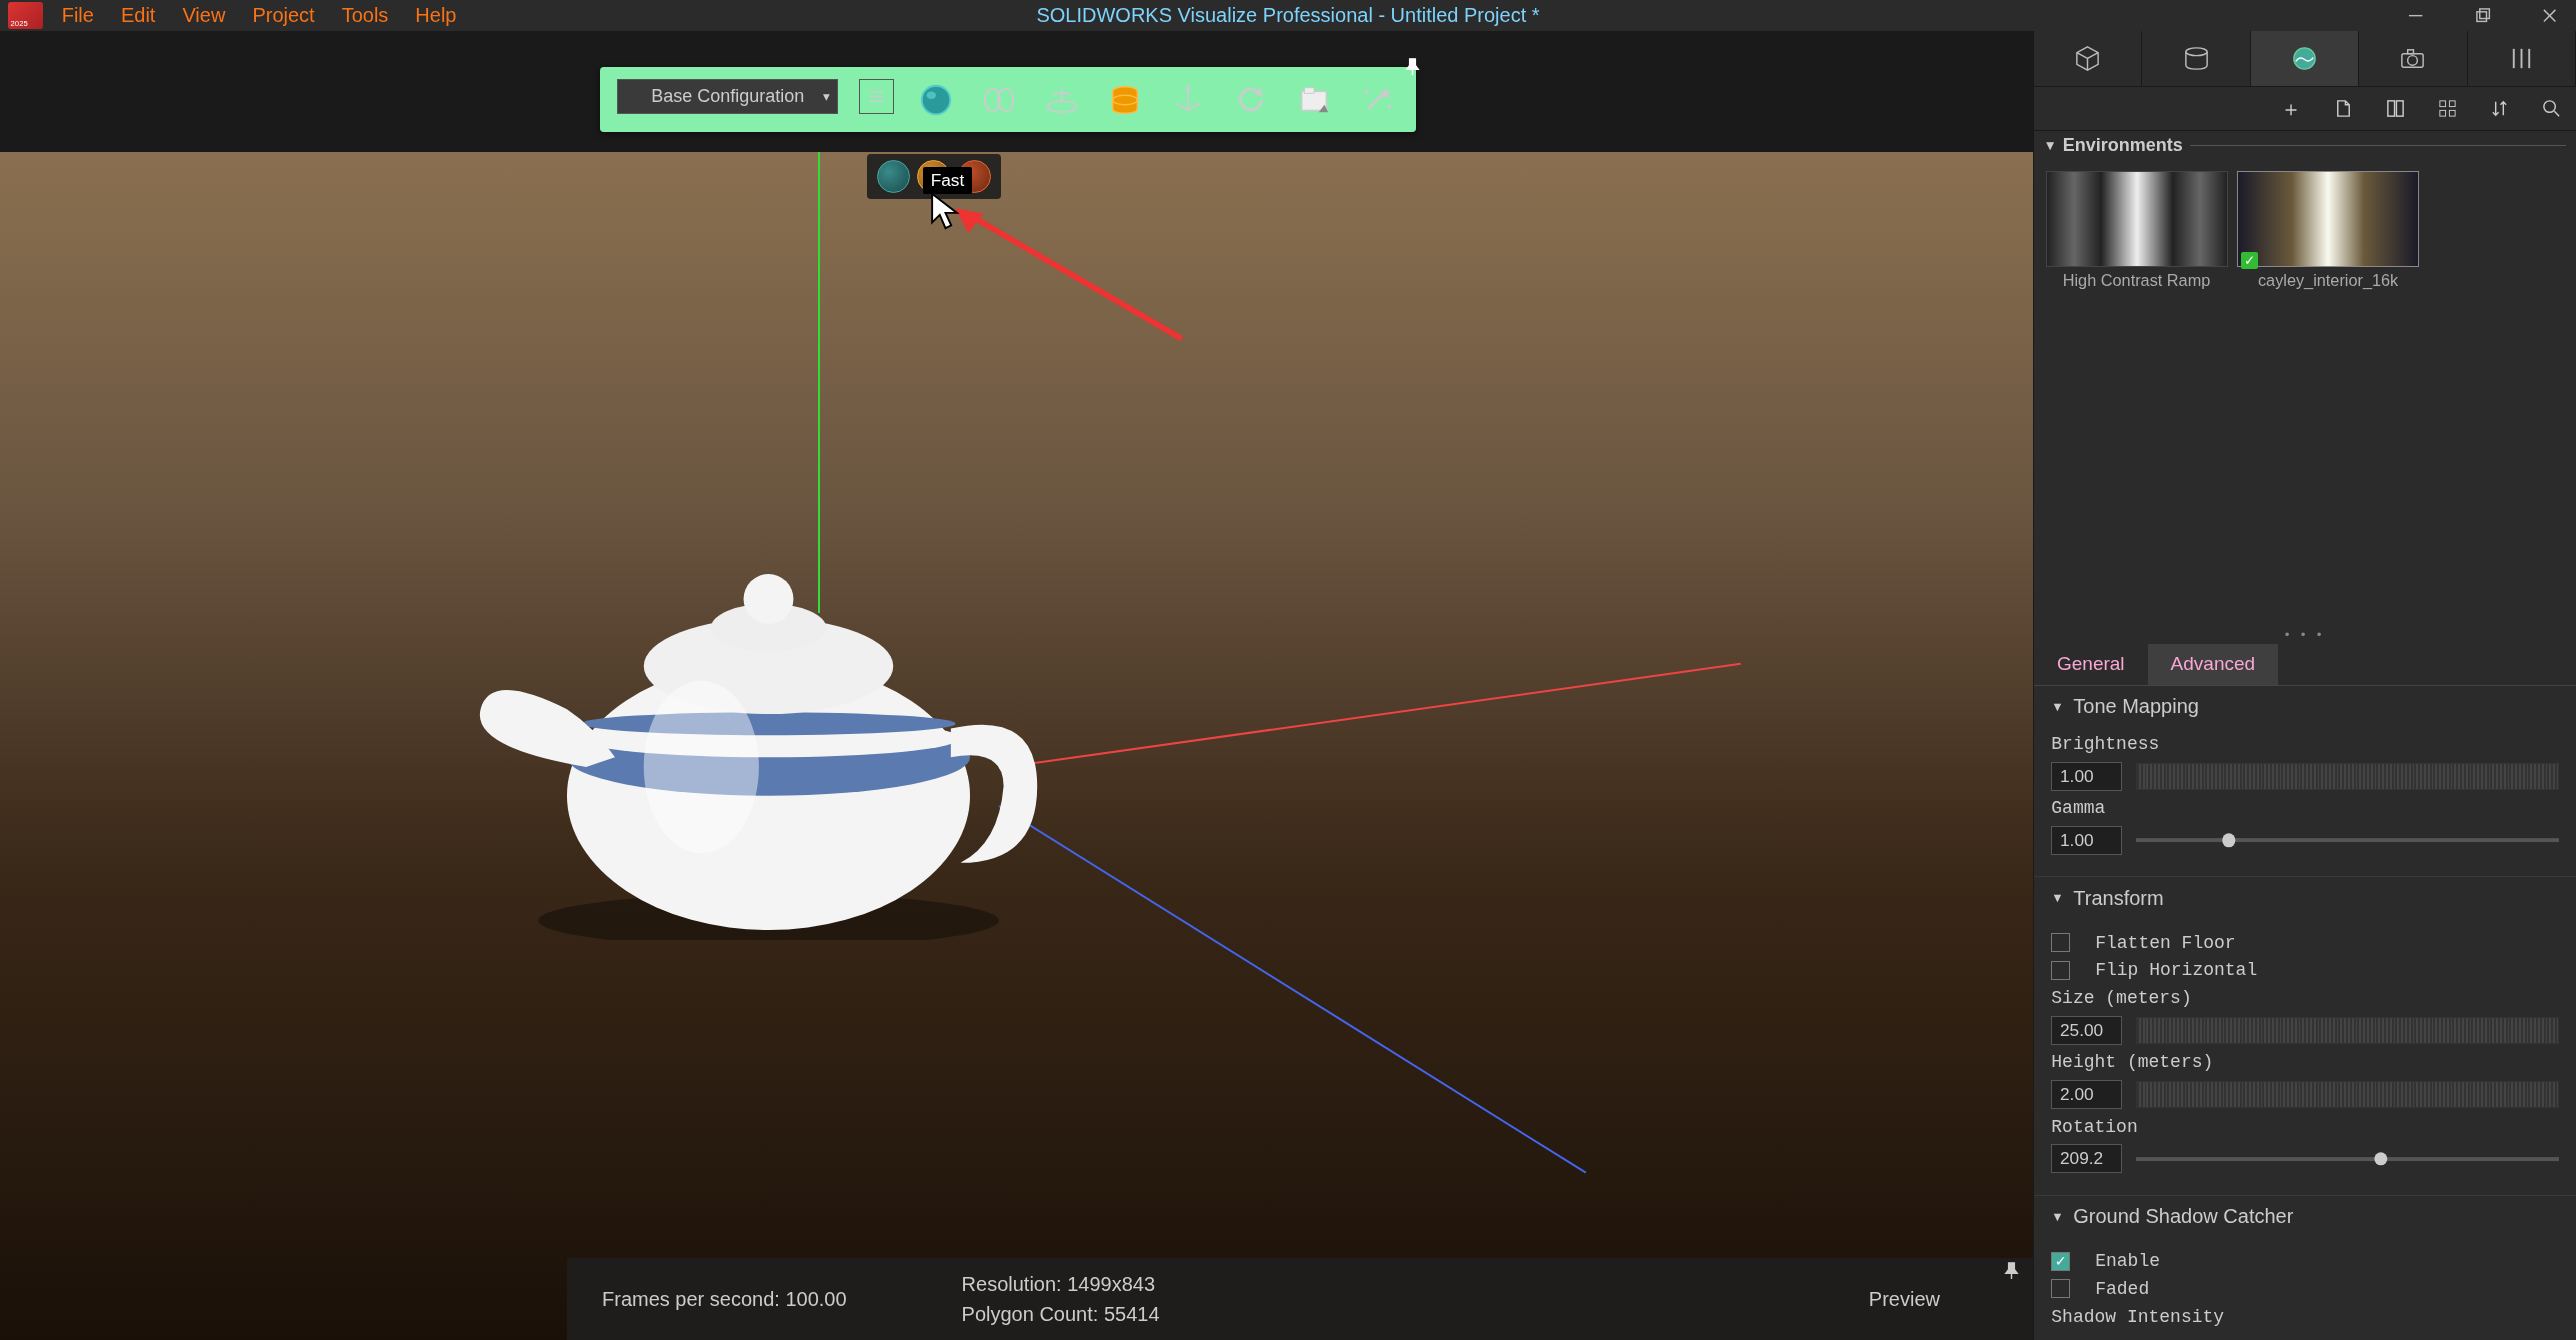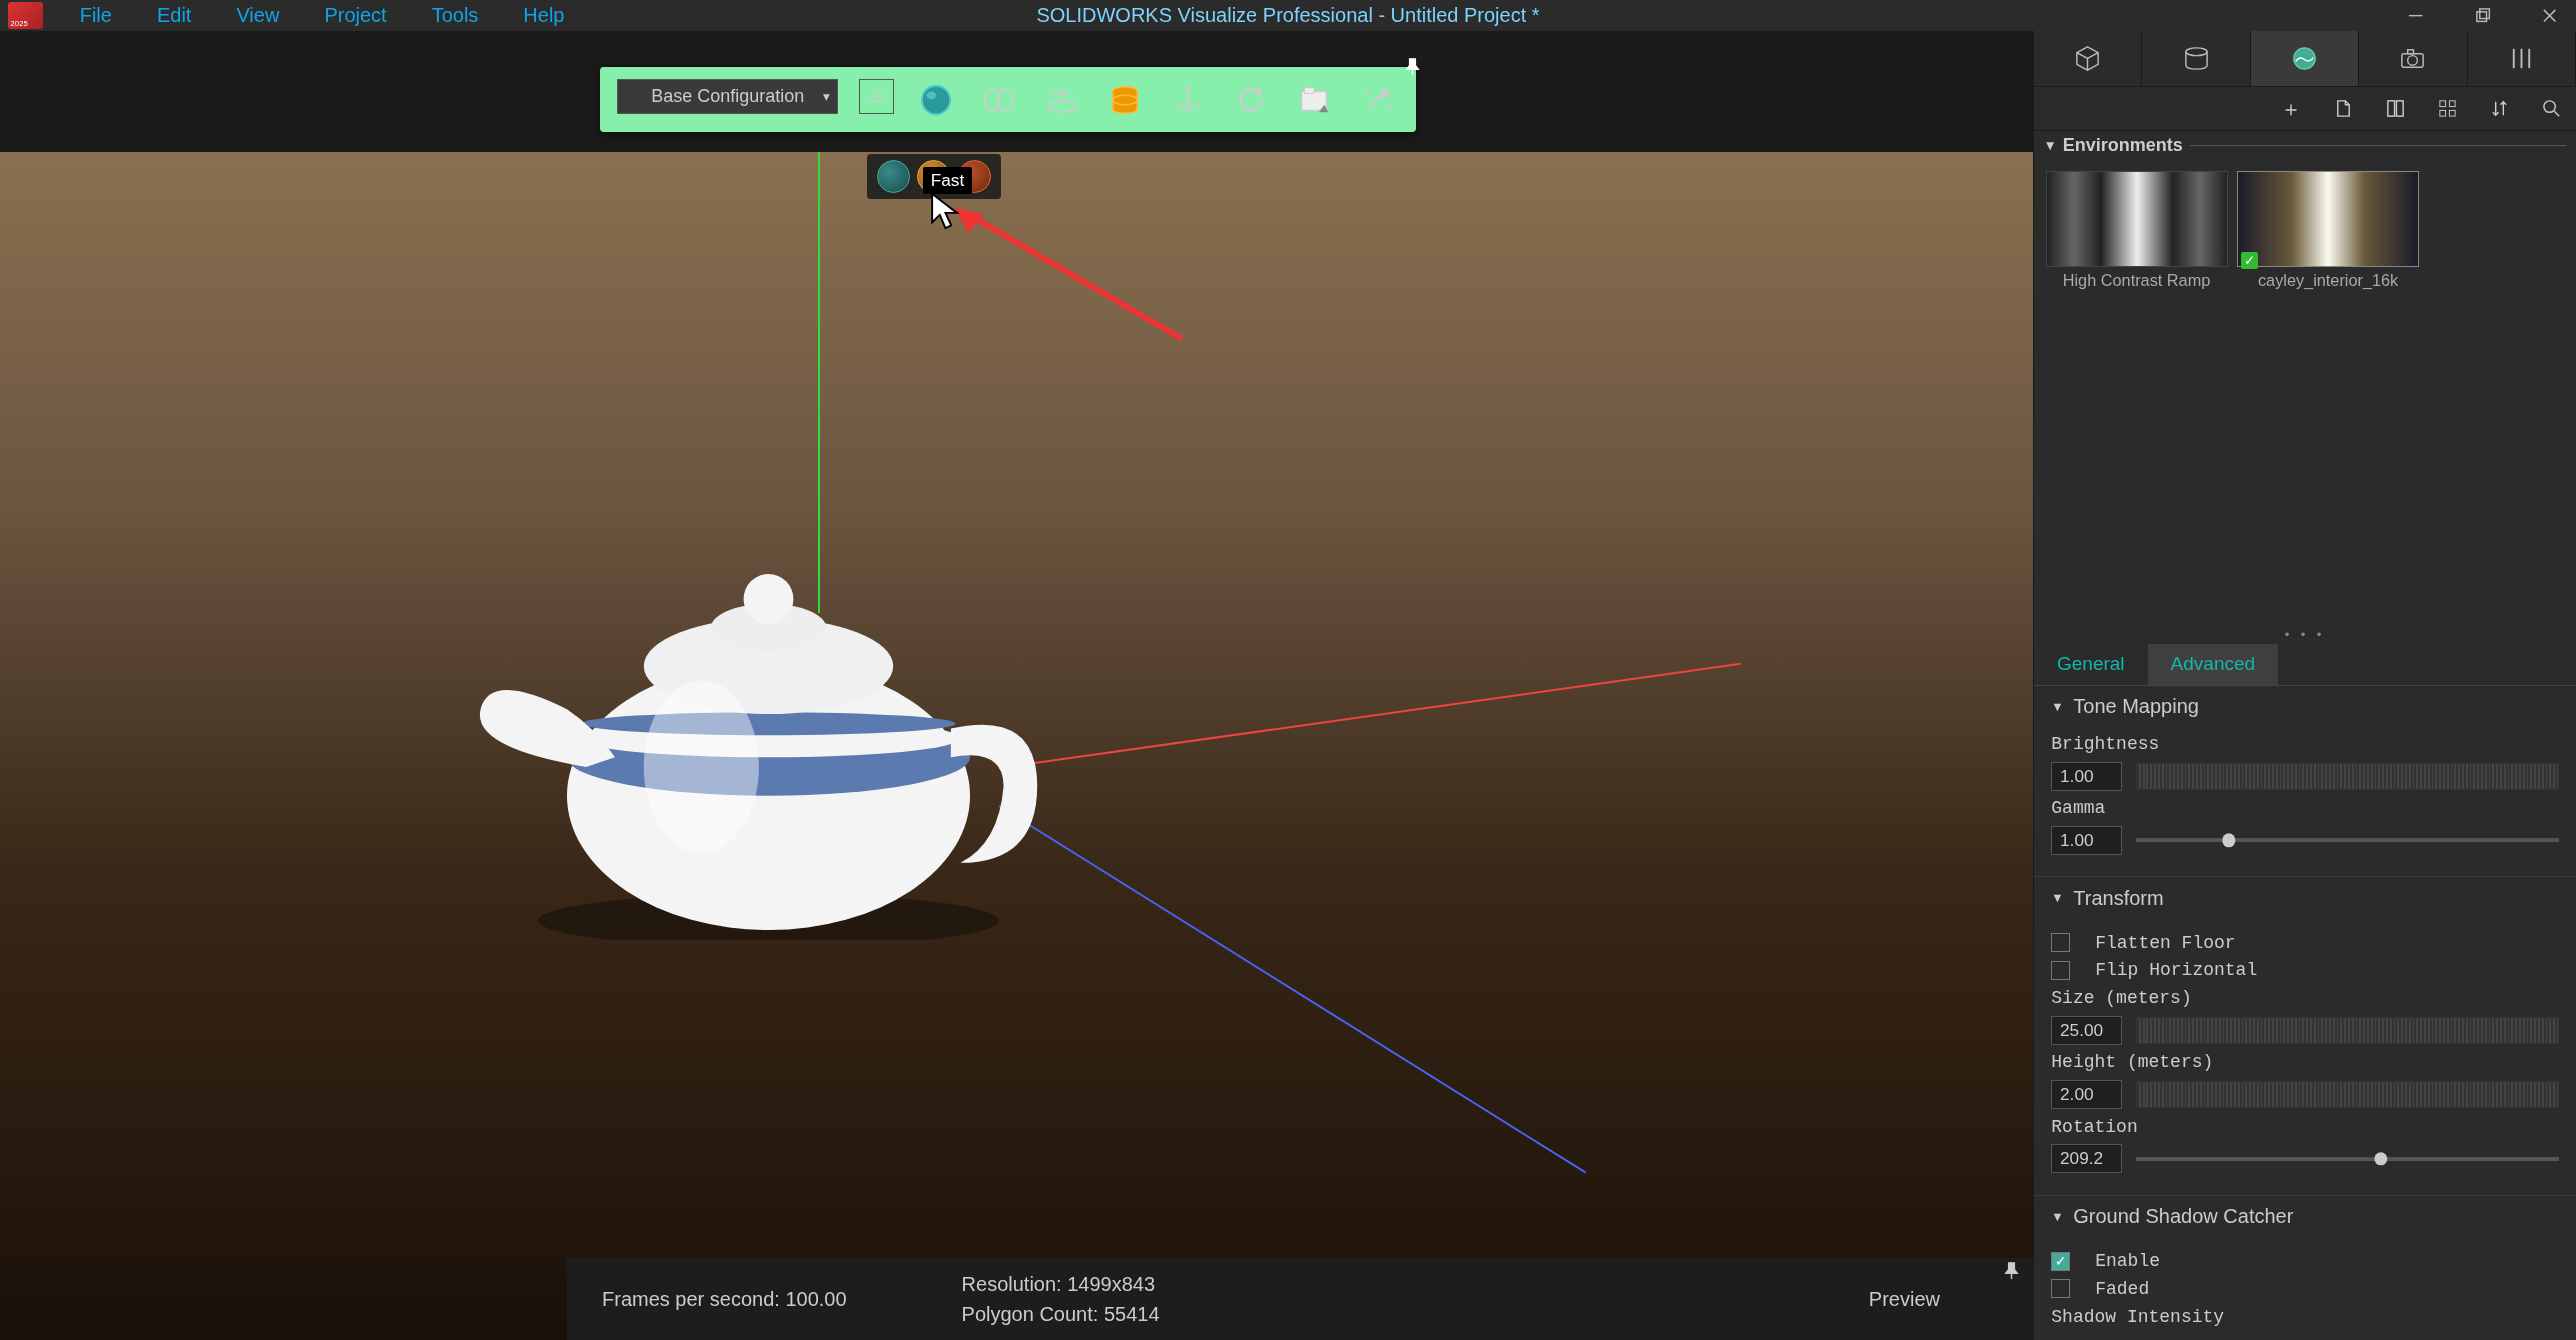--- a/index.html
+++ b/index.html
@@ -3,21 +3,21 @@
 <meta charset="utf-8">
 <style>
 * { margin: 0; padding: 0; box-sizing: border-box; font-family: 'Segoe UI', Arial, sans-serif; }
 body { background: #2b2b2b; color: #ccc; overflow: hidden; width: 2576px; height: 1341px; }
 
 
 .titlebar { height: 31px; background: #2b2b2b; display: flex; align-items: center; padding: 0 7.7px; }
 .app-logo { width: 35px; height: 27px; background: linear-gradient(135deg,#d33,#a22); border-radius: 2.9px; margin-right: 19px; position: relative; }
 .app-logo::after { content:'2025'; position:absolute; bottom:1px; left:2.9px; font-size:7.7px; color:#fff; }
 .menu-bar { display: flex; gap: 27px; }
-.menu-item { font-size: 20px; color: #0ea5e9; cursor: pointer; margin-left: 18px; }
+.menu-item { font-size: 20px; color: #f97316; cursor: pointer; }
 .title-text { position: absolute; left: 50%; transform: translateX(-50%); font-size: 20px; color: #7dd3fc; }
 .window-controls { margin-left: auto; display: flex; gap: 29px; }
 .win-ctrl { width: 38px; height: 27px; display: flex; align-items: center; justify-content: center; color: #bbb; font-size: 19px; cursor: pointer; }
 
 
 .main { display: flex; height: calc(100% - 31px); }
 .viewport-area { flex: 1; position: relative; background: #1a1a1a; display: flex; flex-direction: column; }
 .right-panel { width: 543px; background: #2b2b2b; border-left: 1px solid #1a1a1a; display: flex; flex-direction: column; }
 
 
@@ -71,21 +71,21 @@
 .env-thumb.selected .env-thumb-img { border: 1.9px solid #888; }
 .env-thumb-label { font-size: 16.3px; color: #aaa; text-align: center; margin-top: 3.8px; display:block; }
 .env-thumb .check { position:absolute; left:3.8px; bottom:21px; width:17.3px; height:17.3px; background:#3b3; color:#fff; font-size:13.4px; display:flex; align-items:center; justify-content:center; border-radius:1.9px; }
 .env-ramp { background: linear-gradient(90deg, #222 0%, #666 15%, #222 30%, #eee 50%, #222 70%, #666 85%, #222 100%); }
 .env-interior { background: linear-gradient(90deg, #1a1a2a 0%, #6a5a3a 30%, #fafaf0 50%, #6a5a3a 70%, #1a1a2a 100%); }
 .env-space { flex: 1; }
 .drag-dots { text-align:center; color:#888; letter-spacing:3.8px; font-size:13.4px; padding: 1.9px 0; }
 
 
 .prop-tabs { display: flex; border-bottom: 1px solid #444; background:#2b2b2b; }
-.prop-tab { padding: 9.6px 23px; font-size: 19px; color: #14b8a6; cursor: pointer; }
+.prop-tab { padding: 9.6px 23px; font-size: 19px; color: #f9a8d4; cursor: pointer; }
 .prop-tab.active { background: #3f3f3f; text-align: right; }
 
 
 .prop-section { border-bottom: 1px solid #3a3a3a; }
 .prop-section-head { display: flex; align-items: center; padding: 9.6px 17.3px; font-size: 20px; cursor: pointer; }
 .prop-section-head .tri { margin-right: 9.6px; font-size: 12.5px; }
 .prop-body { padding: 5.8px 17.3px 13.4px 17.3px; }
 .prop-row { display: flex; align-items: center; margin: 7.7px 0; gap: 13.4px; }
 .prop-label { font-size: 18px; color: #ccc; font-family: Liberation Mono, monospace; }
 .prop-value-box { width: 71px; height: 29px; background: #1f1f1f; border: 1px solid #555; display: flex; align-items: center; padding: 0 7.7px; font-size: 17.3px; }

